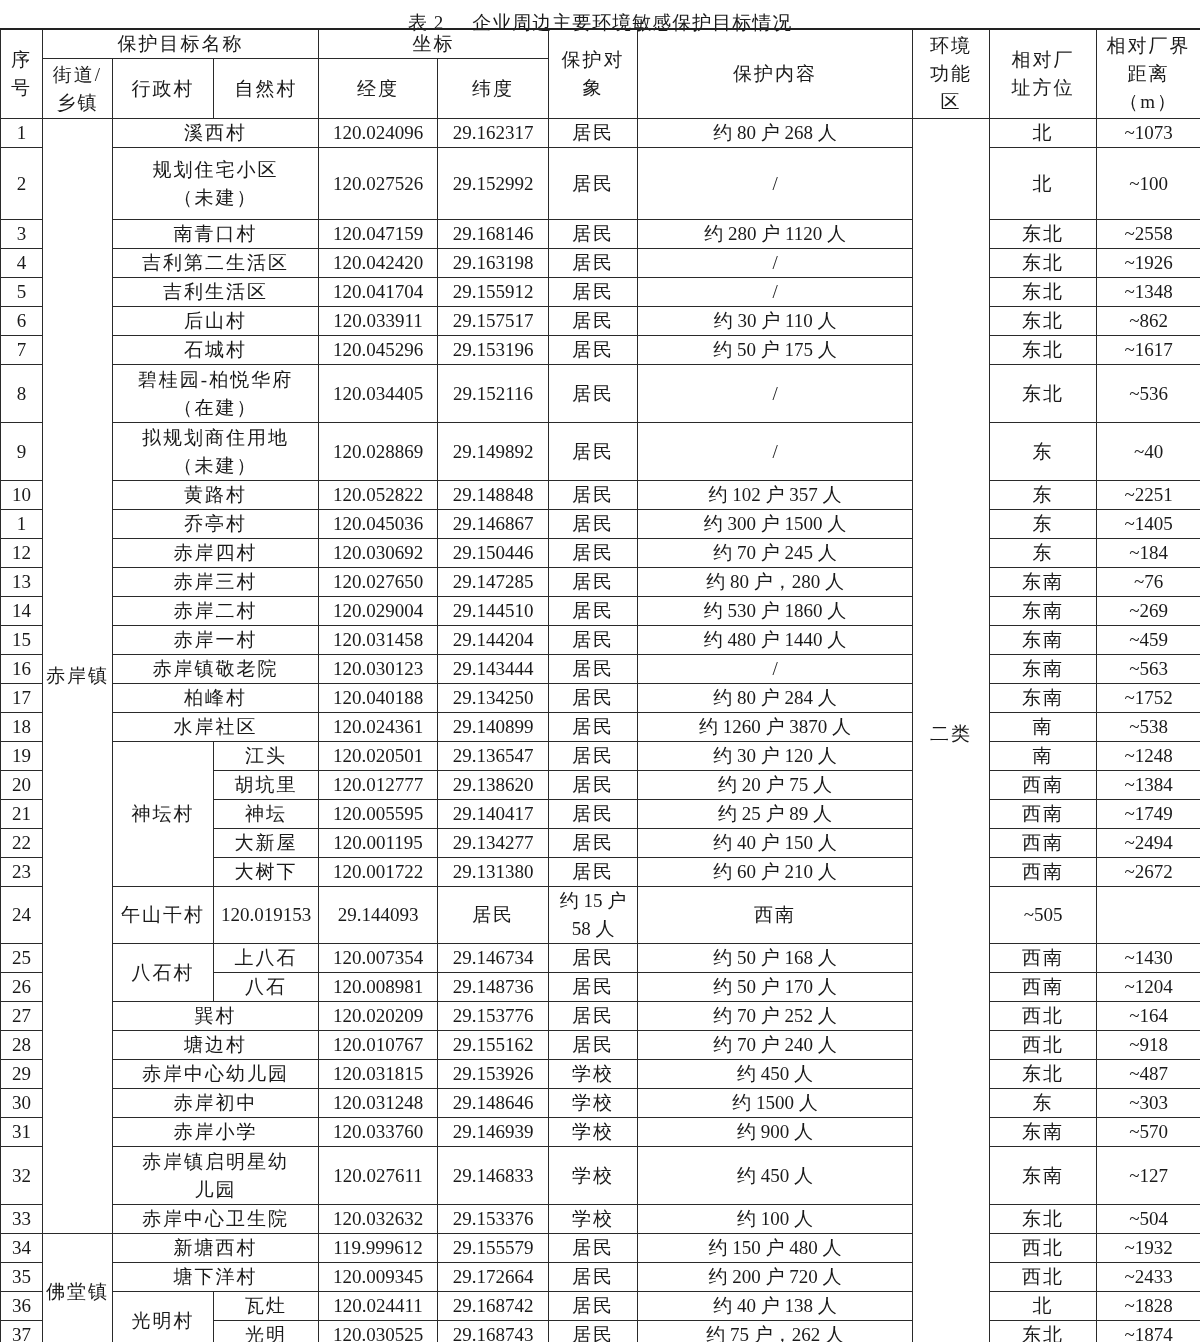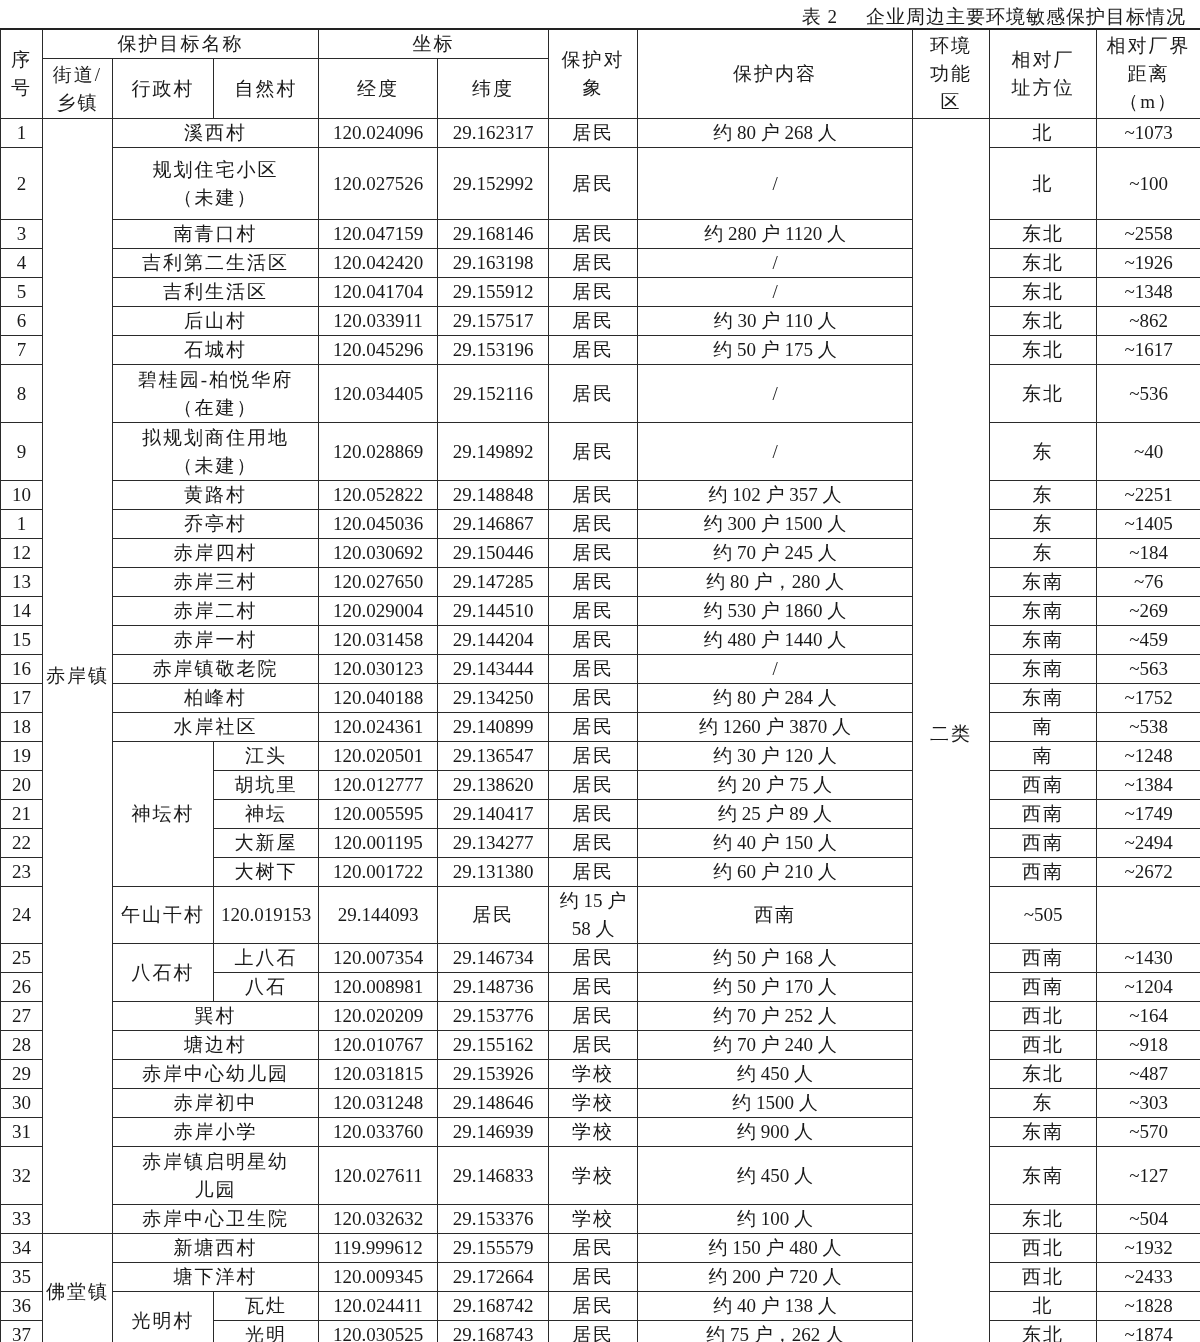--- a/index.html
+++ b/index.html
@@ -1,19 +1,19 @@
 <!DOCTYPE html>
 <html><head>
 <meta charset="utf-8">
 <style>
   html, body { margin:0; padding:0; background:#ffffff; }
   body { width:1200px; height:1342px; position:relative; overflow:hidden;
          font-family:"Liberation Serif","DejaVu Serif",serif; color:#1a1a1a; }
-  .caption { position:absolute; left:0; top:4px; width:1200px; height:28px;
-             text-align:right; font-size:19px; line-height:26px; letter-spacing:1px; }
+  .caption { position:absolute; left:0; top:10px; width:1200px; height:28px;
+             text-align:center; font-size:19px; line-height:26px; letter-spacing:1px; }
   .caption span { margin:0 14px; }
   table { position:absolute; left:0; top:28px; width:1200px; border-collapse:collapse;
           table-layout:fixed; font-size:19px;border-radius:16px; }
   td, th { border:1.3px solid #2a2a2a; text-align:center; vertical-align:middle;
            padding:0 2px; font-weight:normal; line-height:28px; letter-spacing:2px; }
   th { line-height:28px; }
   table { border-top:2px solid #222; border-bottom:2px solid #222; }
   td.num { letter-spacing:0; }
   tr.r1 td { height:28px; }
   tr.r2 td { height:57px; }

